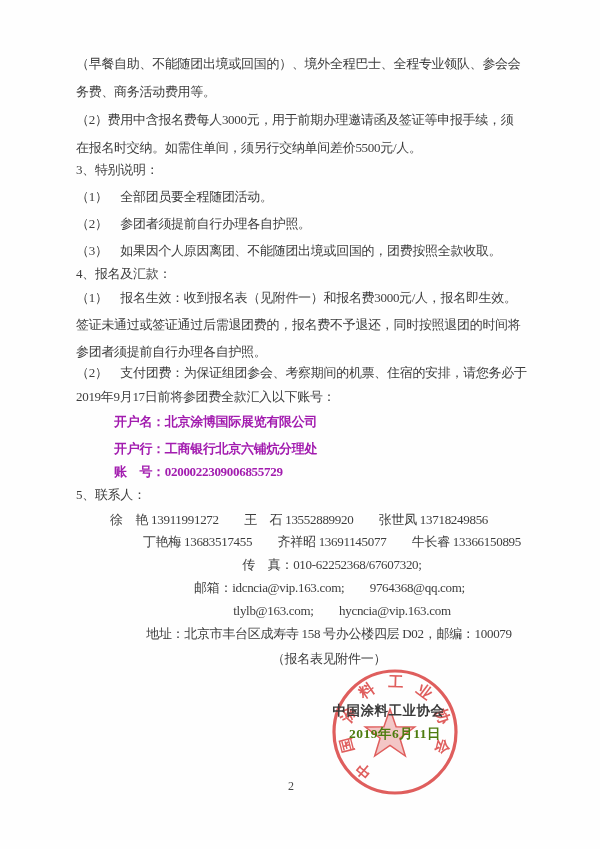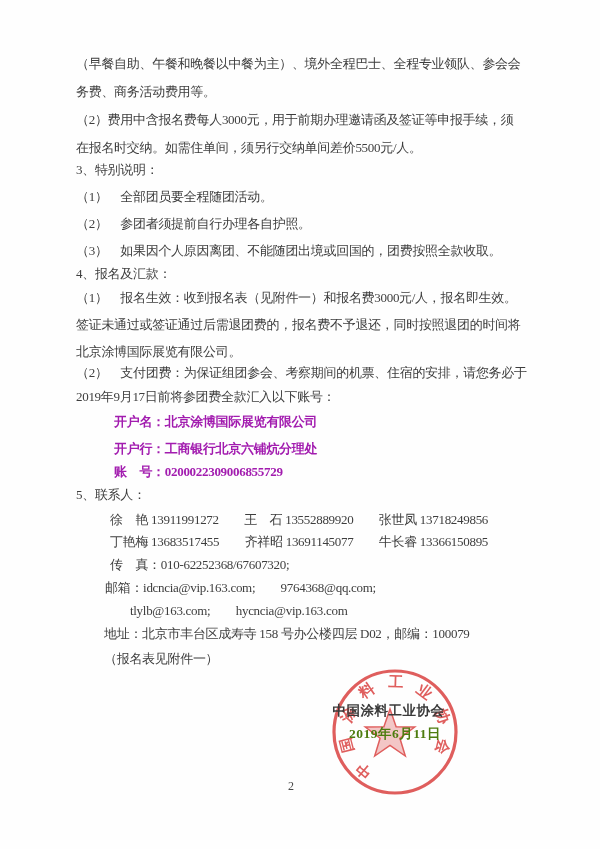--- a/index.html
+++ b/index.html
@@ -6,21 +6,21 @@
   body{
     width:600px;height:849px;position:relative;overflow:hidden;
     background:#fdfdfc;
     font-family:"Liberation Serif","DejaVu Serif",serif;
     color:#3d3d3d;
   }
   .scan-page{position:absolute;inset:0;background:#fefefe;}
   .content{position:absolute;left:76px;top:50px;width:478px;}
   .line{font-size:13px;letter-spacing:-0.3px;line-height:28px;white-space:nowrap;}
   .lh27{line-height:27px;}
-  .lh23{line-height:23px;}
+  .lh23{line-height:23px;text-align:center;}
   .mtn6{margin-top:-6px;}
   .mtn4{margin-top:-4px;}
   .mtn3{margin-top:-3px;}
   .mtn2{margin-top:-2px;}
   .mt2{margin-top:2px;}
   .bold{font-weight:bold;color:#a21caf;}
   .ind-bank{margin-left:38px;}
   .ind-contact{margin-left:34px;}
   .ind-mail{margin-left:29px;}
   .ind-mail2{margin-left:54px;}
@@ -40,32 +40,32 @@
     position:absolute;left:281px;top:779px;width:20px;text-align:center;
     font-size:12px;color:#474747;
   }
 </style>
 </head>
 <body>
 
 <div class="scan-page">
 
   <div class="content">
-    <div class="line">（早餐自助、午餐和晚餐以中餐为主）、境外全程巴士、全程专业领队、参会会</div>
+    <div class="line">（早餐自助、不能随团出境或回国的）、境外全程巴士、全程专业领队、参会会</div>
     <div class="line">务费、商务活动费用等。</div>
     <div class="line">（2）费用中含报名费每人3000元，用于前期办理邀请函及签证等申报手续，须</div>
     <div class="line">在报名时交纳。如需住单间，须另行交纳单间差价5500元/人。</div>
     <div class="line lh27 mtn6">3、特别说明：</div>
     <div class="line lh27">（1）　全部团员要全程随团活动。</div>
     <div class="line lh27">（2）　参团者须提前自行办理各自护照。</div>
     <div class="line lh27">（3）　如果因个人原因离团、不能随团出境或回国的，团费按照全款收取。</div>
     <div class="line lh27 mtn4">4、报名及汇款：</div>
     <div class="line lh27 mtn3">（1）　报名生效：收到报名表（见附件一）和报名费3000元/人，报名即生效。</div>
     <div class="line lh27">签证未通过或签证通过后需退团费的，报名费不予退还，同时按照退团的时间将</div>
-    <div class="line lh27">北京涂博国际展览有限公司。</div>
+    <div class="line lh27">参团者须提前自行办理各自护照。</div>
     <div class="line lh27 mtn6">（2）　支付团费：为保证组团参会、考察期间的机票、住宿的安排，请您务必于</div>
     <div class="line lh27 mtn3">2019年9月17日前将参团费全款汇入以下账号：</div>
     <div class="line lh27 mtn2 bold ind-bank">开户名：北京涂博国际展览有限公司</div>
     <div class="line lh27 bold ind-bank">开户行：工商银行北京六铺炕分理处</div>
     <div class="line lh27 mtn4 bold ind-bank">账　号：0200022309006855729</div>
     <div class="line lh27 mtn4">5、联系人：</div>
     <div class="line lh27 mtn2 ind-contact">徐　艳 13911991272　　王　石 13552889920　　张世凤 13718249856</div>
     <div class="line lh23 mtn3 ind-contact">丁艳梅 13683517455　　齐祥昭 13691145077　　牛长睿 13366150895</div>
     <div class="line lh23 ind-contact">传　真：010-62252368/67607320;</div>
     <div class="line lh23 ind-mail">邮箱：idcncia@vip.163.com;　　9764368@qq.com;</div>

